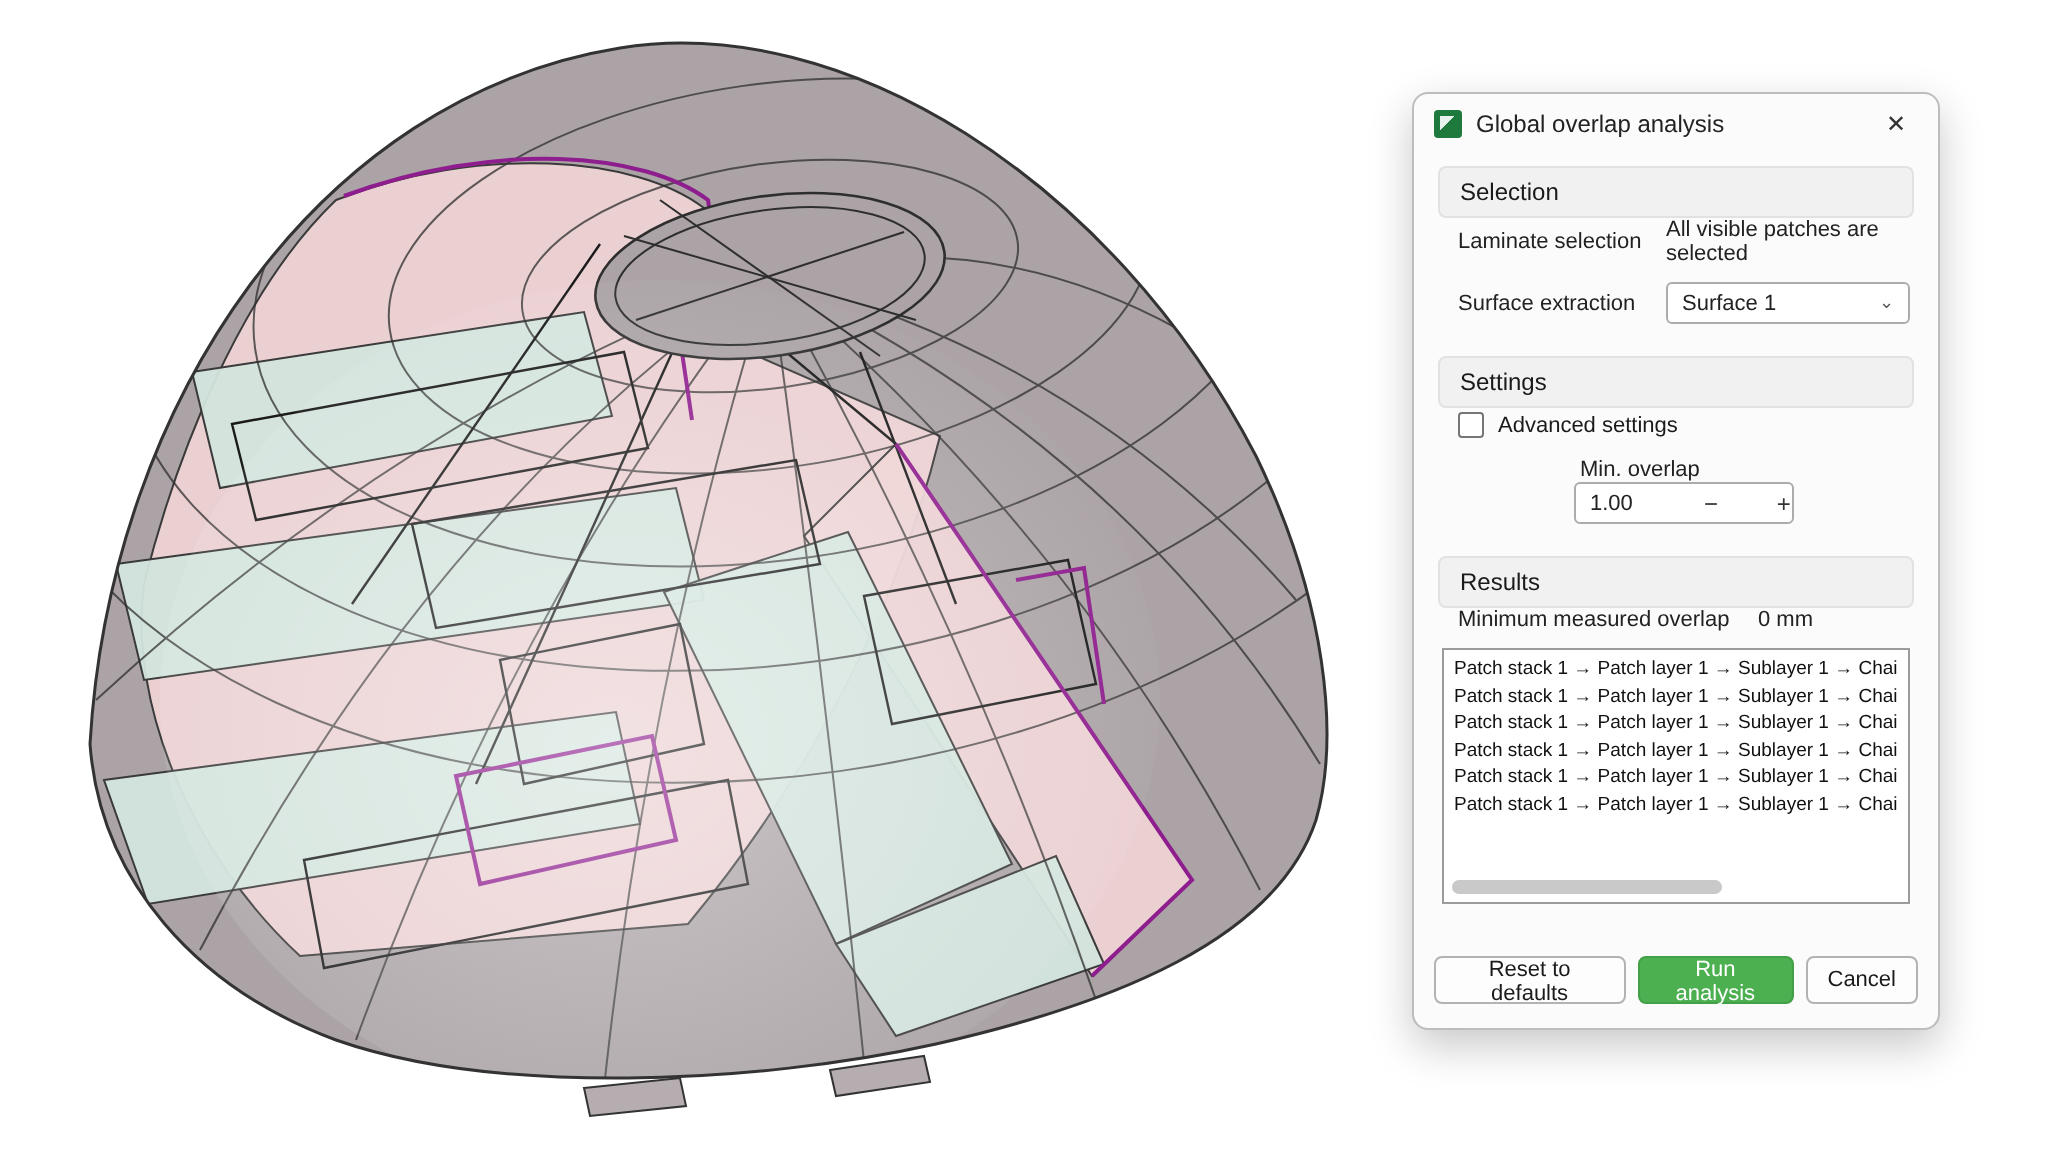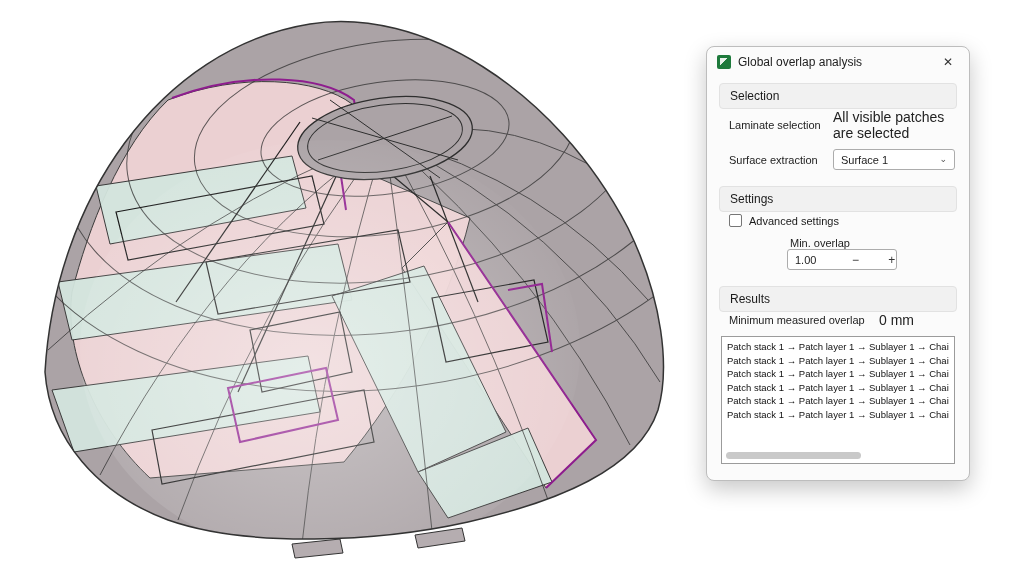--- a/index.html
+++ b/index.html
@@ -31,21 +31,21 @@
   .dlg-body { padding:6px 12px 0 12px; }
 
   .section-header {
     background:#f1f1f1; border:1px solid #e2e2e2; border-radius:4px;
     padding:5px 10px; font-size:12px; color:#1a1a1a; 
   }
   .section-block { margin-bottom:16px; }
 
   .form-row { display:flex; align-items:center; margin:0 2px 8px 10px; }
   .form-label { width:104px; flex:0 0 auto; font-size:11px; color:#222; }
-  .form-value { font-size:14px; color:#222; }
+  .form-value { font-size:11px; color:#222; }
 
   .select-box {
     width:132px; height:21px; background:#fff; border:1px solid #acacac; border-radius:3px;
     display:flex; align-items:center; justify-content:space-between; padding:0 7px;
     font-size:11px; color:#222; cursor:pointer;
   }
   .select-box .chev { font-size:9px; color:#555; line-height:1; }
 
   .check-row { display:flex; align-items:center; gap:7px; margin:2px 2px 10px 10px; }
   .checkbox { width:13px; height:13px; border:1px solid #767676; border-radius:2px; background:#fff; }
@@ -223,15 +223,20 @@
           <div class="list-item">Patch stack 1 → Patch layer 1 → Sublayer 1 → Chain 3 –</div>
           <div class="list-item">Patch stack 1 → Patch layer 1 → Sublayer 1 → Chain 7 –</div>
           <div class="list-item">Patch stack 1 → Patch layer 1 → Sublayer 1 → Chain 7 –</div>
           <div class="list-item">Patch stack 1 → Patch layer 1 → Sublayer 1 → Chain 9 –</div>
           <div class="hscrollbar"></div>
         </div>
       </div>
 
     </div>
 
+    <div class="footer">
+      <button class="btn">Reset to defaults</button>
+      <button class="btn btn-run">Run analysis</button>
+      <button class="btn">Cancel</button>
+    </div>
 
   </div>
 </div>
 
 </body></html>

